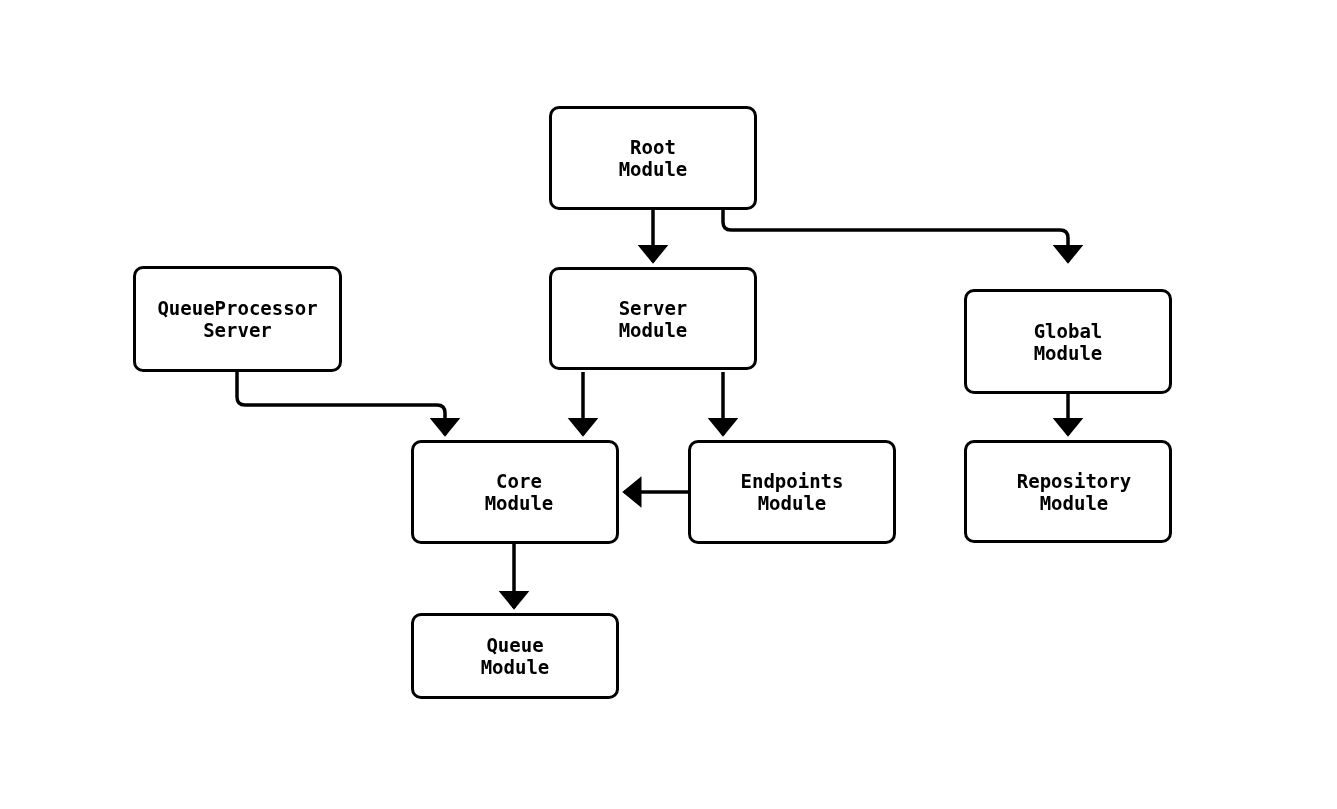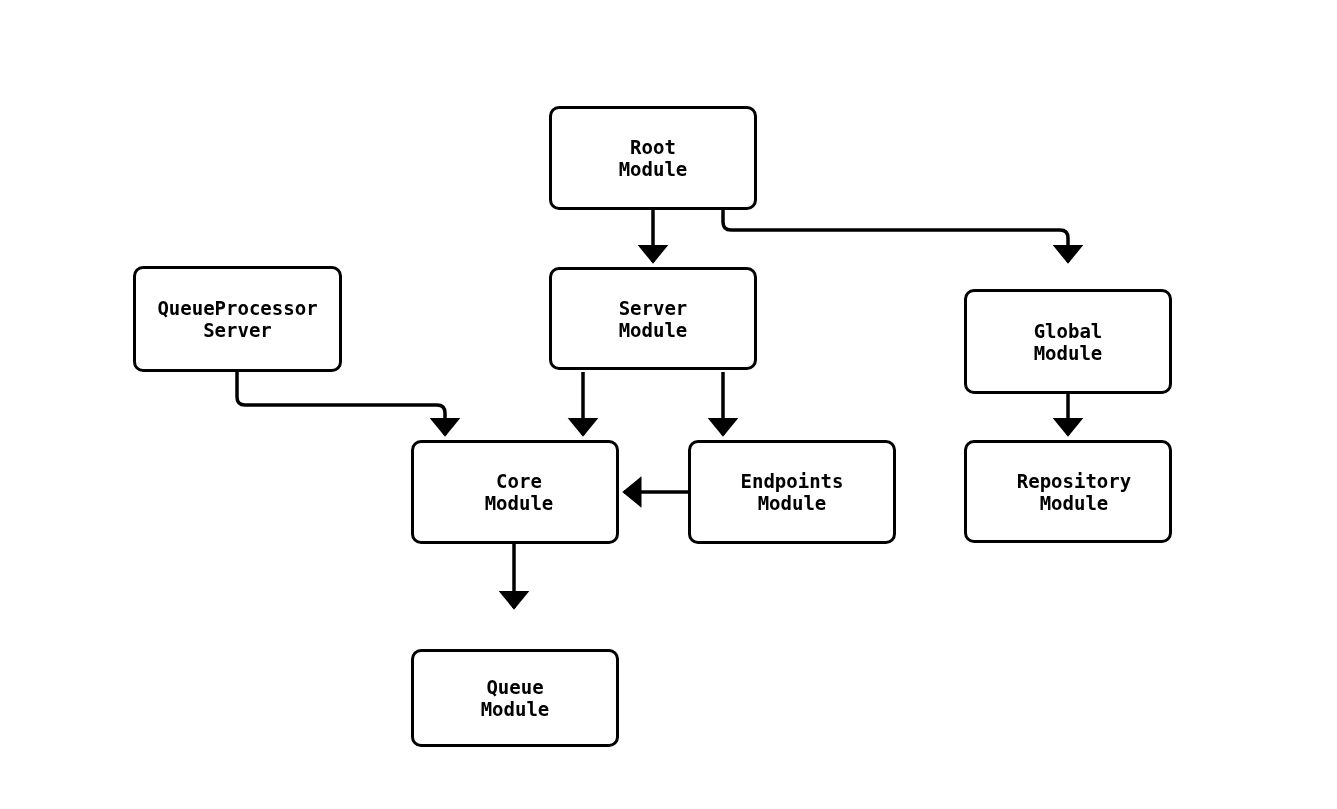--- a/index.html
+++ b/index.html
@@ -40,21 +40,21 @@
   .node .label {
     white-space: pre-line;
   }
   #n-root          { left: 549px;  top: 106px;  width: 208px; height: 104px; }
   #n-queueProcessor{ left: 133px;  top: 266px; width: 209px; height: 106px; }
   #n-server        { left: 549px;  top: 267px; width: 208px; height: 103px; }
   #n-global        { left: 964px;  top: 267px; width: 208px; height: 105px; margin-top: 22px; }
   #n-core          { left: 411px;  top: 440px; width: 208px; height: 104px; padding-left: 8px; }
   #n-endpoints     { left: 688px;  top: 440px; width: 208px; height: 104px; }
   #n-repository    { left: 964px;  top: 440px; width: 208px; height: 103px; padding-left: 12px; }
-  #n-queue         { left: 411px;  top: 613px; width: 208px; height: 98px; margin-top: 36px; }
+  #n-queue         { left: 411px;  top: 613px; width: 208px; height: 86px; }
   .edge {
     stroke: #000000;
     stroke-width: 3.5;
     fill: none;
   }
 </style>
 </head>
 <body>
 
 <div class="canvas">

